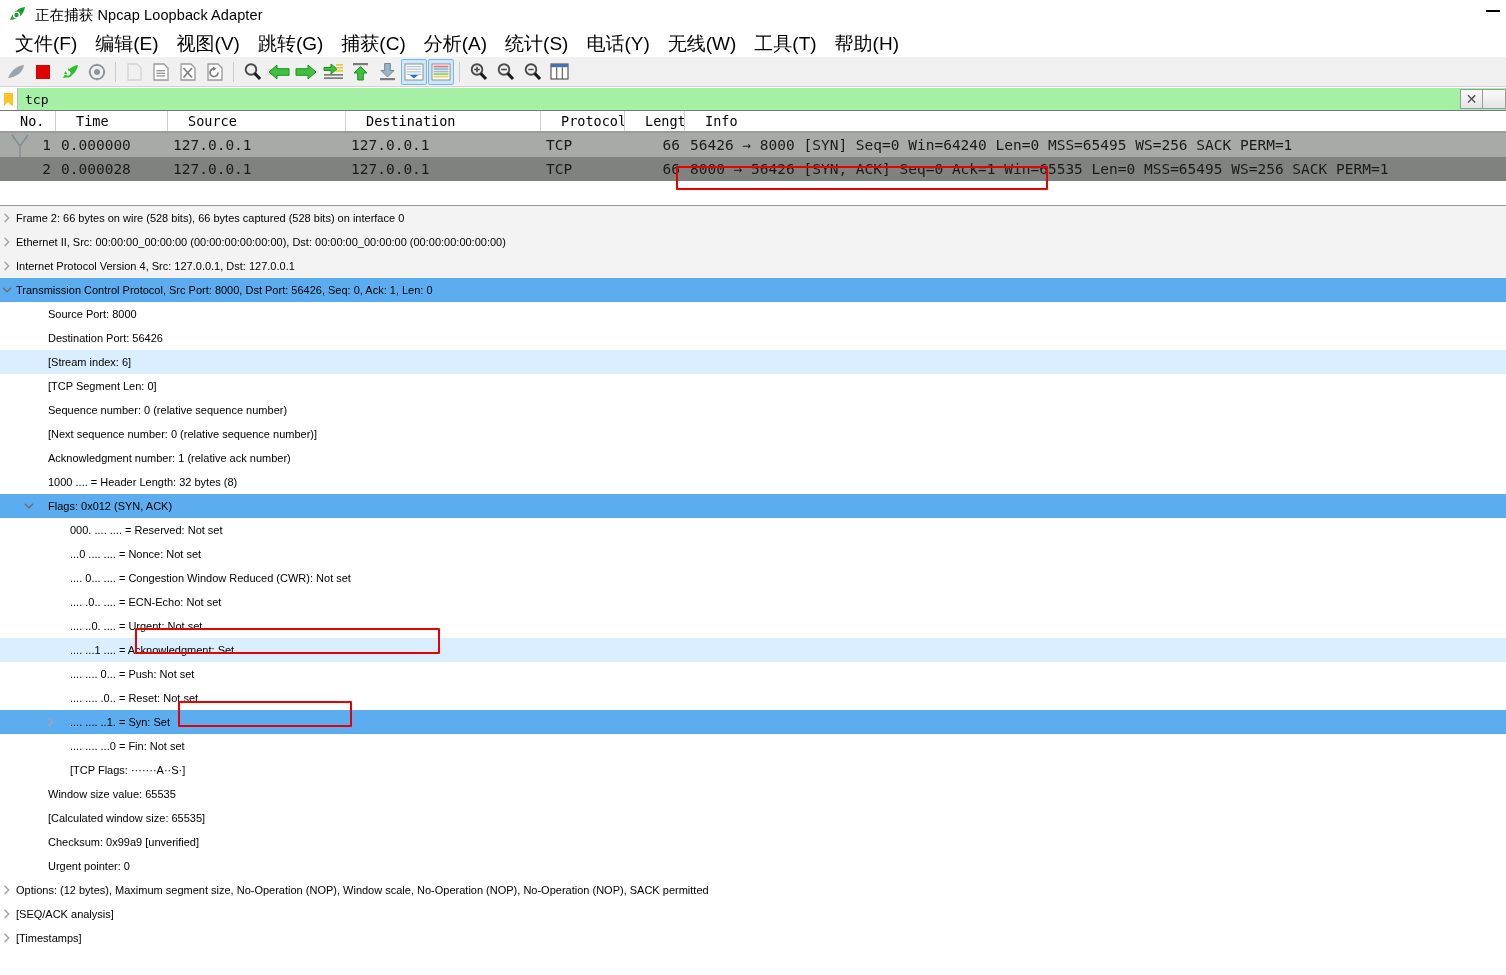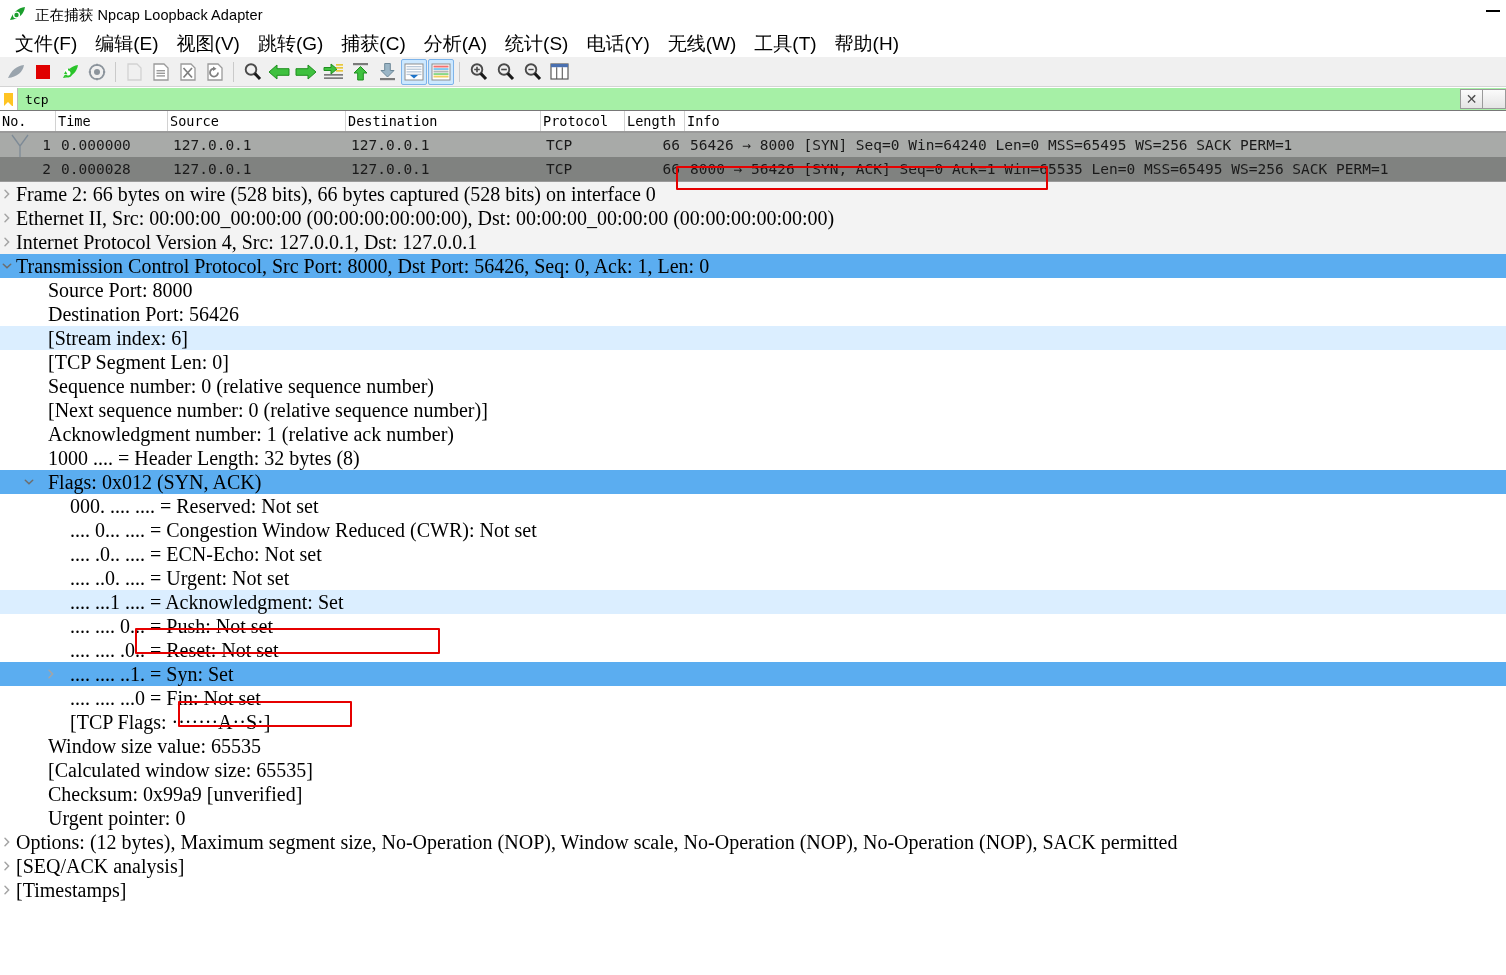--- a/index.html
+++ b/index.html
@@ -84,42 +84,43 @@
     border: 1px solid #9a9a9a; border-left: none; margin: 1px 0;
   }
 
   
   .pl-header {
     height: 22px; display: flex; background: #ffffff;
     border-bottom: 2px solid #9a9a9a; font-family: "DejaVu Sans Mono", monospace;
     font-size: 13.5px; color: #000;
   }
   .pl-h {
-    display: flex; align-items: center; padding-left: 2px;
+    display: flex; align-items: center; padding-left: 20px;
     border-right: 1px solid #d2d2d2; white-space: nowrap; overflow: hidden; text-align: center;
   }
   .pl-row {
     height: 24px; display: flex; align-items: center;
     font-family: "DejaVu Sans Mono", monospace; font-size: 14.5px; color: #1a1a1a;
     position: relative;
   }
   .pl-row.r1 { background: #a8aaa8; }
   .pl-row.r2 { background: #808280; }
   .c { padding: 0 5px; white-space: nowrap; overflow: hidden; }
   .c.num { text-align: right; }
   .flowmark {
     position: absolute; left: 8px; top: 0; width: 36px; height: 24px;
     pointer-events: none;
   }
 
   
   .detail {
-    background: #ffffff; font-family: Liberation Serif, serif;
-    font-size: 20px; color: #000; position: relative;
+    background: #ffffff; font-family: Liberation Sans, sans-serif;
+    font-size: 11px; color: #000; position: relative;
     border-top: 1px solid #9a9a9a;
+    margin-top: 24px;
   }
   .drow {
     height: 24px; display: flex; align-items: center; white-space: nowrap;
     position: relative;
   }
   .drow.sel { background: #5badf0; }
   .drow.lite { background: #dbeeff; }
   .drow.alt  { background: #f3f3f3; }
   .twist {
     width: 14px; flex: 0 0 14px; display: flex; align-items: center; justify-content: center;
@@ -462,20 +463,24 @@
           </svg>
         </span>
         <span class="dtxt" style="padding-left: 12px;">Flags: 0x012 (SYN, ACK)</span>
       </div>
       <div class="drow">
         <span class="twist" style="margin-left: 44px;"></span>
         <span class="dtxt" style="padding-left: 12px;">000. .... .... = Reserved: Not set</span>
       </div>
       <div class="drow">
         <span class="twist" style="margin-left: 44px;"></span>
+        <span class="dtxt" style="padding-left: 12px;">...0 .... .... = Nonce: Not set</span>
+      </div>
+      <div class="drow">
+        <span class="twist" style="margin-left: 44px;"></span>
         <span class="dtxt" style="padding-left: 12px;">.... 0... .... = Congestion Window Reduced (CWR): Not set</span>
       </div>
       <div class="drow">
         <span class="twist" style="margin-left: 44px;"></span>
         <span class="dtxt" style="padding-left: 12px;">.... .0.. .... = ECN-Echo: Not set</span>
       </div>
       <div class="drow">
         <span class="twist" style="margin-left: 44px;"></span>
         <span class="dtxt" style="padding-left: 12px;">.... ..0. .... = Urgent: Not set</span>
       </div>

